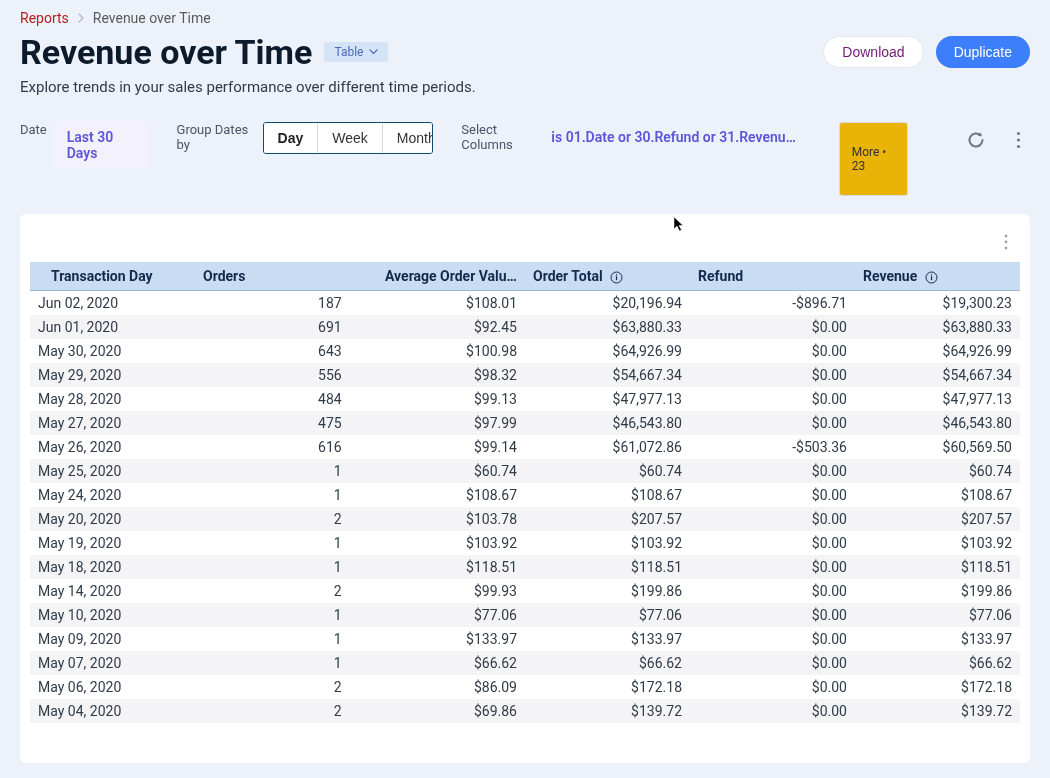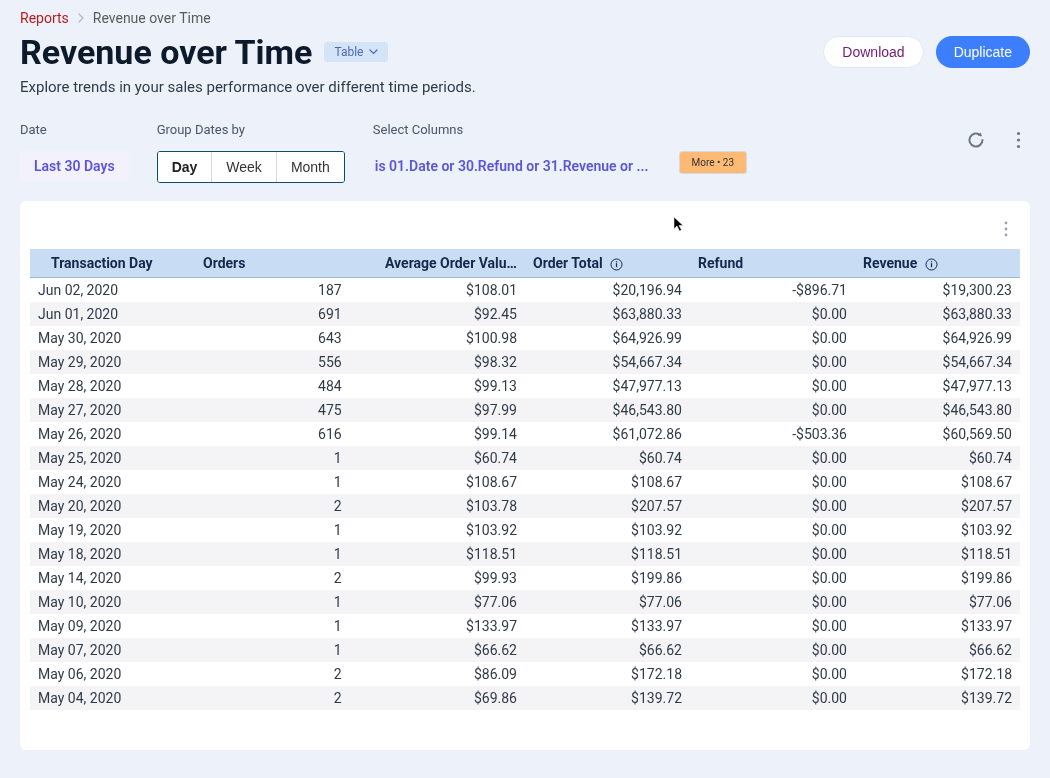--- a/index.html
+++ b/index.html
@@ -32,42 +32,42 @@
     border-radius: 16px; font-size: 14px; cursor: pointer;
     border: none;
   }
   .btn-outline { background: #fff; color: #701a75; border: 1px solid #e2e8f0; }
   .btn-primary { background: #3c7efb; color: #fff; }
 
   .subtitle { color: #303b48; font-size: 15px; margin-bottom: 26px; }
 
   
   .controls { display: flex; align-items: flex-start; gap: 28px; margin-bottom: 18px; }
-  .ctrl-group { display: flex; flex-direction: column; gap: 12px; }
+  .ctrl-group { display: flex; flex-direction: row; gap: 6px; }
   .ctrl-label { color: #4a5568; font-size: 13px; margin-bottom: 2px; }
 
   .date-chip {
     background: #f3f1fc; color: #5b55d8;
     padding: 7px 14px; border-radius: 3px; font-size: 14px; font-weight: 600;
     display: inline-block;
   }
 
   .seg { display: flex; border: 1px solid #0c4a6e; border-radius: 3px; overflow: hidden; }
   .seg button {
     background: #fff; border: none; padding: 7px 14px; font-size: 14px; color: #333;
     cursor: pointer;
   }
   .seg button + button { border-left: 1px solid #d3dae3; }
   .seg button.active { font-weight: 600; color: #222; }
 
   .col-chip { color: #5b55d8; font-size: 14px; padding: 7px 2px; white-space: nowrap; max-width: 280px; overflow: hidden; text-overflow: ellipsis; font-weight: 600; }
 
   .more-chip {
-    border: 1px solid #d3dae3; background: #fdba74;
-    padding: 5px 12px; border-radius: 3px; font-size: 10px; color: #333;
+    border: 1px solid #d3dae3; background: #eab308;
+    padding: 22px 12px; border-radius: 3px; font-size: 12px; color: #333;
   }
 
   .controls .flex-spacer { flex: 1; }
   .icon-btn {
     width: 24px; height: 24px; display: inline-flex; align-items: center; justify-content: center;
     color: #6b7785; cursor: pointer;
   }
 
   
   .card { background: #fff; border-radius: 6px; padding: 12px 10px 40px 10px; }

